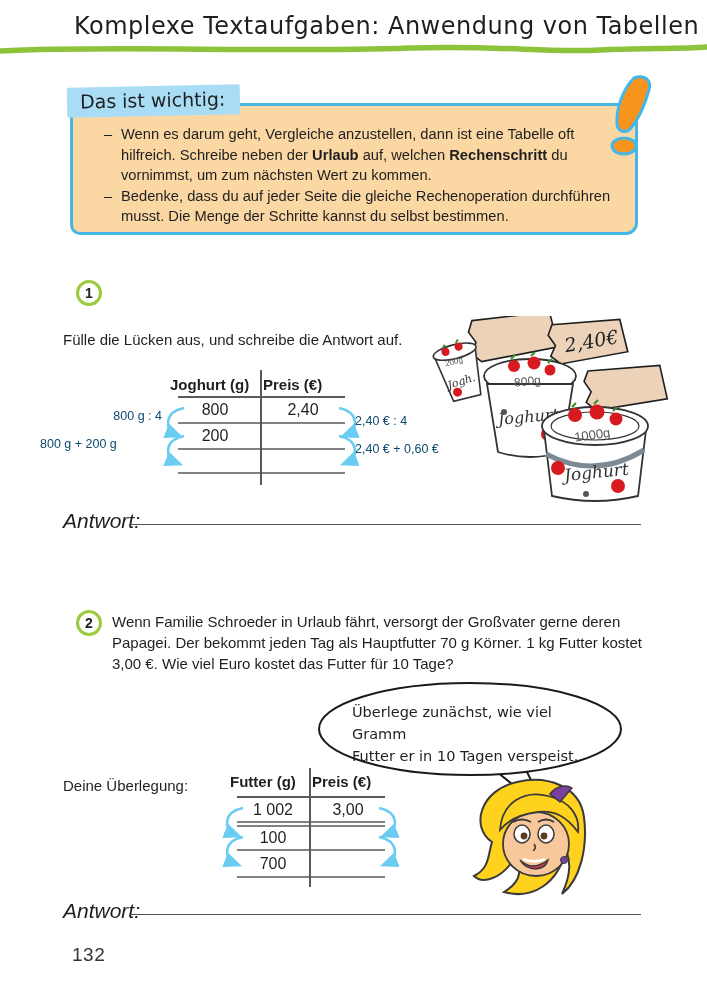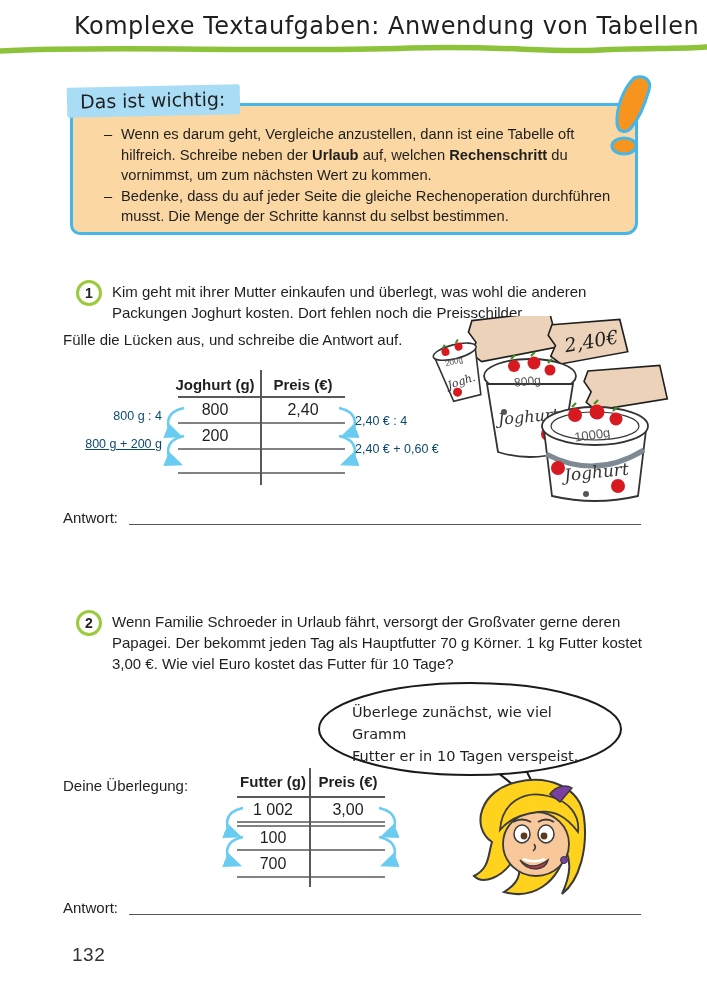--- a/index.html
+++ b/index.html
@@ -31,49 +31,49 @@
          text-align:center;font-size:14px;font-weight:700;line-height:20px;color:#222;}
   .badge1{left:76px;top:280px;}
   .badge2{left:76px;top:610px;}
 
   .extext{width:552px;font-size:15px;line-height:21px;}
   .ex1text{left:112px;top:281px;}
   .ex2text{left:112px;top:611px;}
   .prompt1{left:63px;top:331px;font-size:15px;}
 
   
-  .th{font-weight:700;font-size:15px;text-align:center;}
+  .th{font-weight:700;font-size:15px;}
   .tv{font-size:16px;text-align:center;}
   .glabel{font-size:12.5px;color:#0c4a6e;white-space:nowrap;}
 
   .t1-h1{left:170px;top:376px;width:90px;}
   .t1-h2{left:263px;top:376px;width:80px;}
   .t1-r1c1{left:170px;top:401px;width:90px;}
   .t1-r1c2{left:263px;top:401px;width:80px;}
   .t1-r2c1{left:170px;top:427px;width:90px;}
   .t1-r2c2{left:263px;top:427px;width:80px;}
   .t1-r3c1{left:170px;top:453px;width:90px;}
   .t1-r3c2{left:263px;top:453px;width:80px;}
   .t1-ll1{left:40px;top:409px;width:122px;text-align:right;}
-  .t1-ll2{left:40px;top:437px;width:122px;text-align:right;text-decoration:underline;}
+  .t1-ll2{left:40px;top:437px;width:122px;text-align:left;}
   .t1-rl1{left:355px;top:414px;}
   .t1-rl2{left:355px;top:442px;}
 
   .consider{left:63px;top:777px;font-size:15px;}
   .t2-h1{left:230px;top:773px;width:86px;}
   .t2-h2{left:312px;top:773px;width:72px;}
   .t2-r1c1{left:230px;top:801px;width:86px;}
   .t2-r1c2{left:312px;top:801px;width:72px;}
   .t2-r2c1{left:230px;top:829px;width:86px;}
   .t2-r2c2{left:312px;top:829px;width:72px;}
   .t2-r3c1{left:230px;top:855px;width:86px;}
   .t2-r3c2{left:312px;top:855px;width:72px;}
 
   
-  .ans-label{font-size:15px;}
+  .ans-label{font-size:21px;font-style:italic;}
   .ans1-label{left:63px;top:509px;}
   .ans2-label{left:63px;top:899px;}
   .ans-line{height:1px;border-bottom:1.5px solid #555;}
   .ans1-line{left:129px;top:523px;width:512px;}
   .ans2-line{left:129px;top:913px;width:512px;}
 
   
   .bubble-text{left:352px;top:701px;width:235px;text-align:left;
                font-family:"DejaVu Sans",sans-serif;font-size:14.5px;line-height:22px;}
 
@@ -103,21 +103,20 @@
       <span class="dash">–</span>
       <span class="btxt"><span>Wenn es darum geht, Vergleiche anzustellen, dann ist eine Tabelle oft hilfreich. Schreibe neben der </span><b>Urlaub</b><span> auf, welchen </span><b>Rechenschritt</b><span> du vornimmst, um zum nächsten Wert zu kommen.</span></span>
     </div>
     <div class="bullet">
       <span class="dash">–</span>
       <span class="btxt">Bedenke, dass du auf jeder Seite die gleiche Rechenoperation durchführen musst. Die Menge der Schritte kannst du selbst bestimmen.</span>
     </div>
   </div>
 
   <div class="abs badge badge1">1</div>
-  <div class="abs extext ex1text">Kim geht mit ihrer Mutter einkaufen und überlegt, was wohl die anderen Packungen Joghurt kosten. Dort fehlen noch die Preisschilder.</div>
   <div class="abs prompt1">Fülle die Lücken aus, und schreibe die Antwort auf.</div>
 
   <svg class="abs" style="left:420px;top:316px;" width="287" height="188" viewBox="0 0 287 188">
 
     <path d="M150,58 L118,88" stroke="#999" stroke-width="1.5" fill="none"></path>
 
     <g transform="translate(42,6) rotate(-8)">
       <path d="M10,0 L88,2 L92,38 L14,42 L5,33 L11,22 L5,11 Z" fill="#EBD2B8" stroke="#1f1f1f" stroke-width="1.6"></path>
     </g>
 

